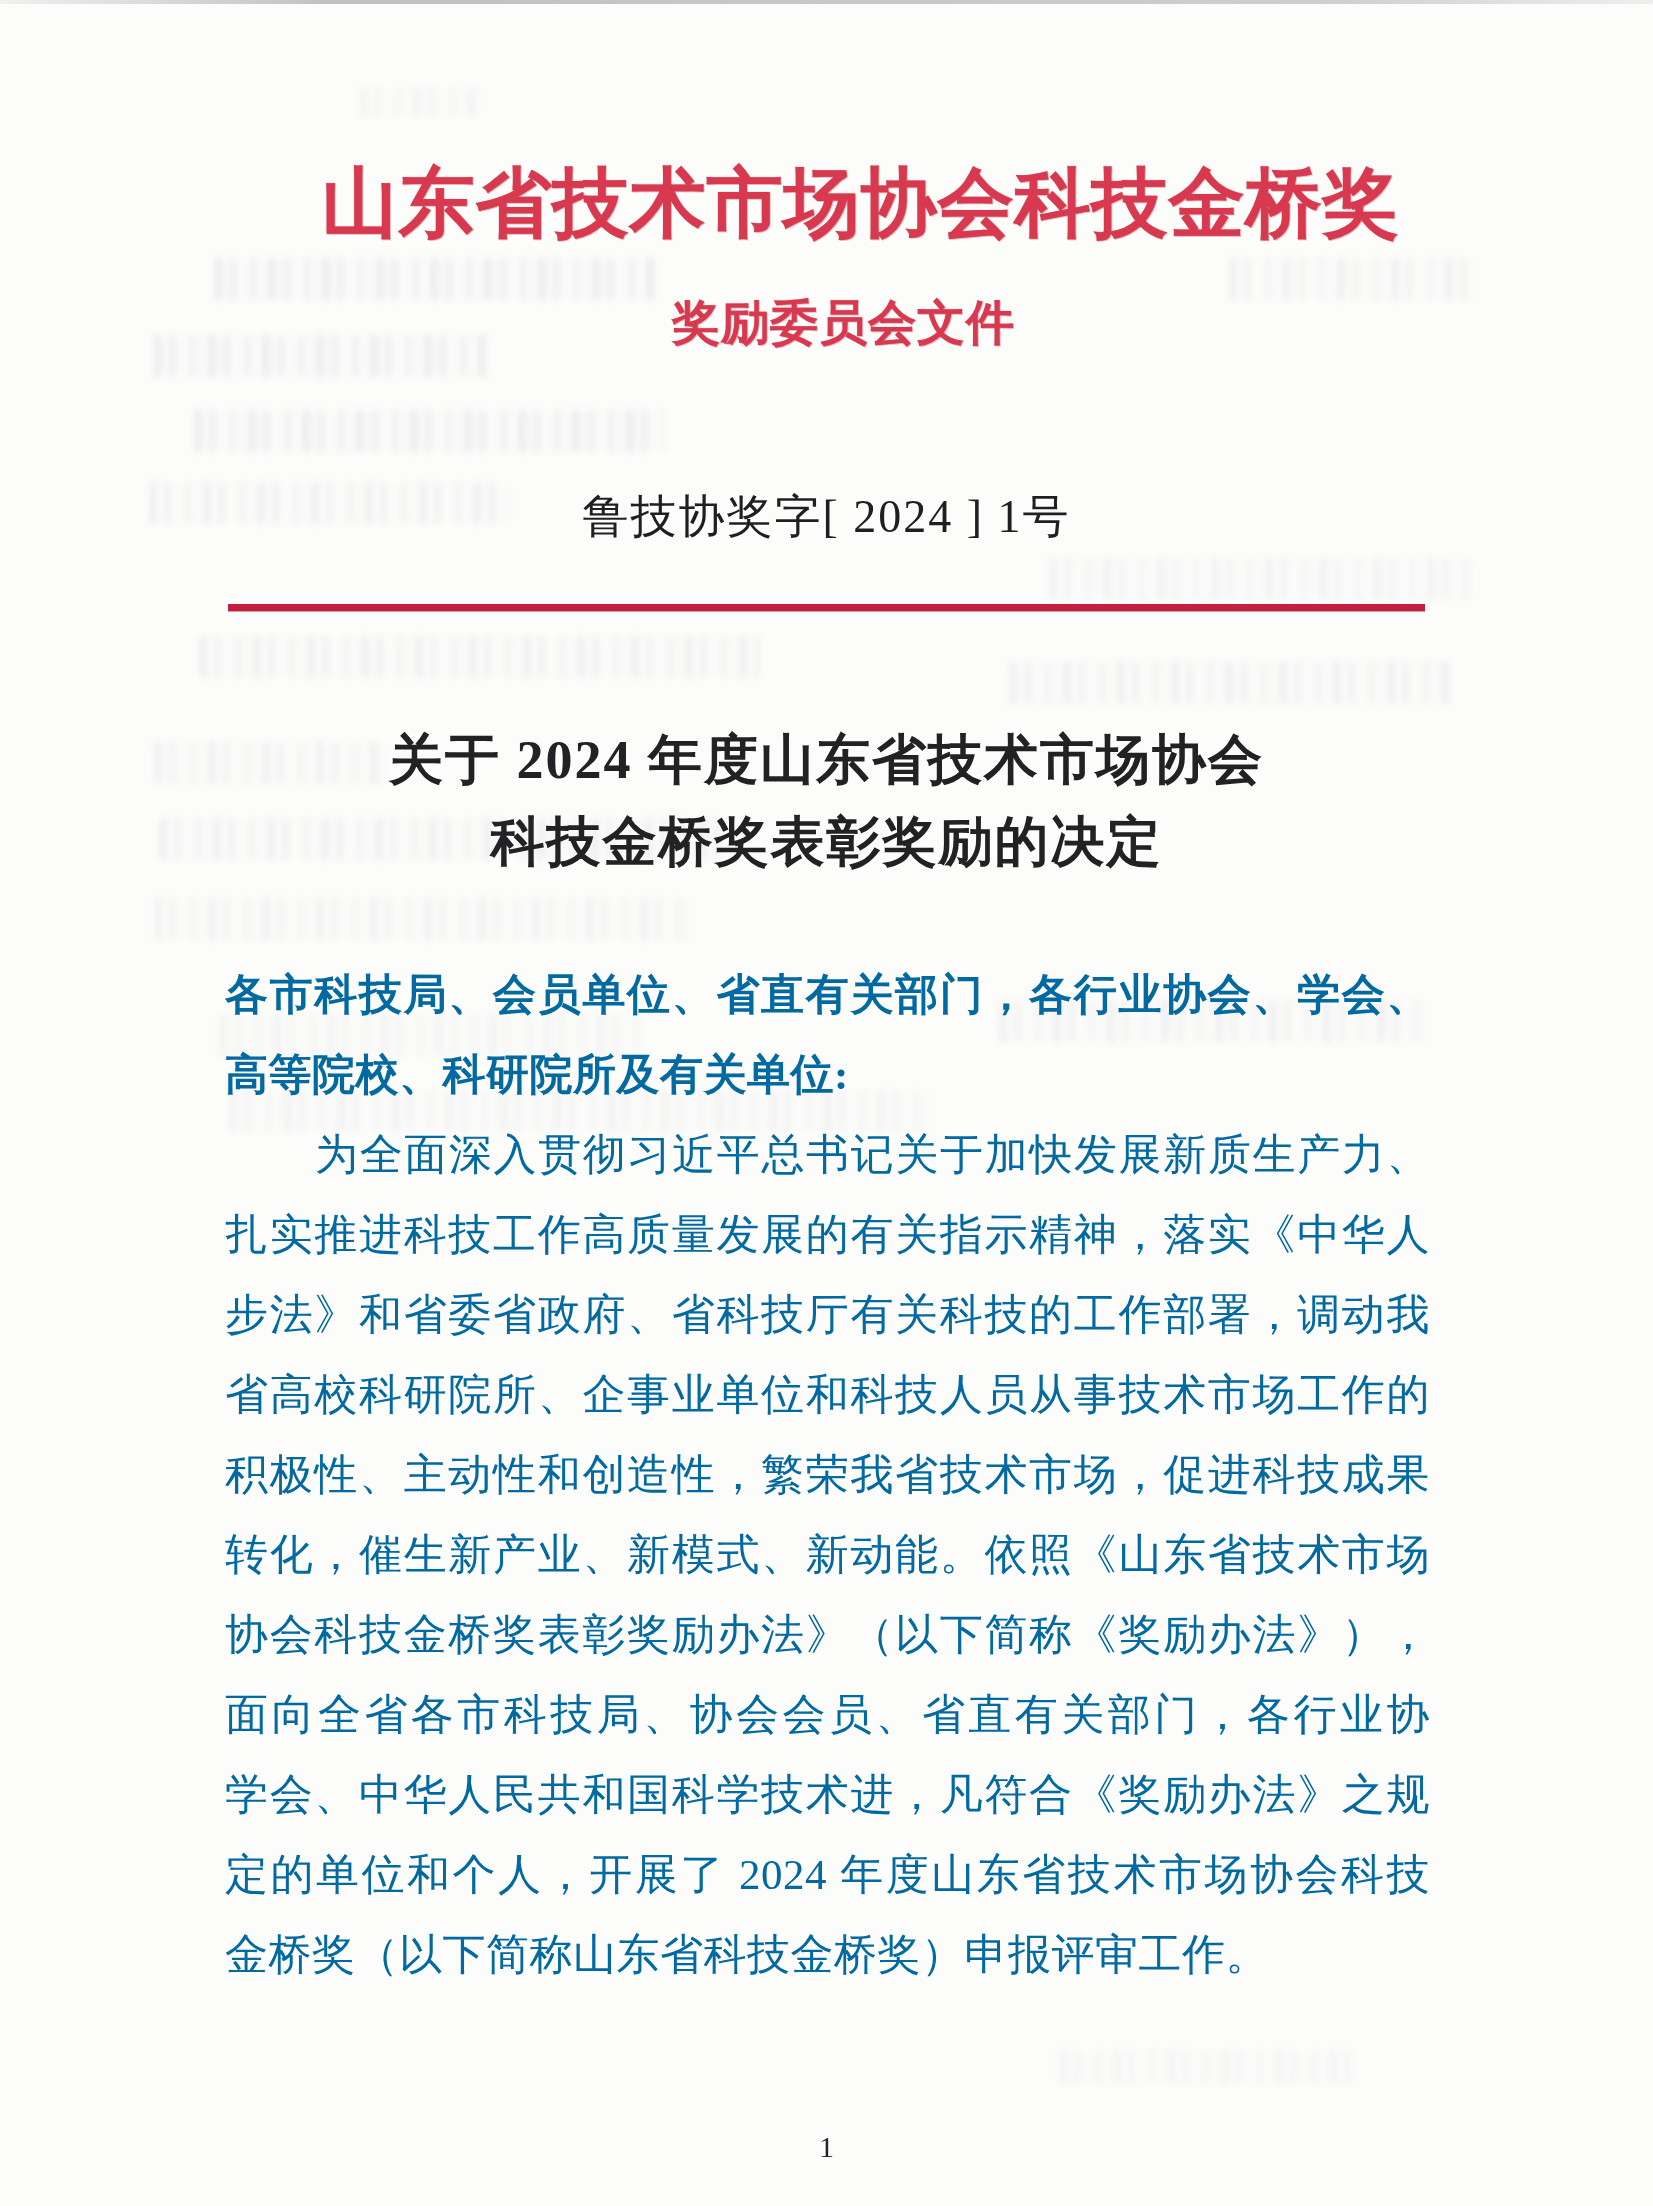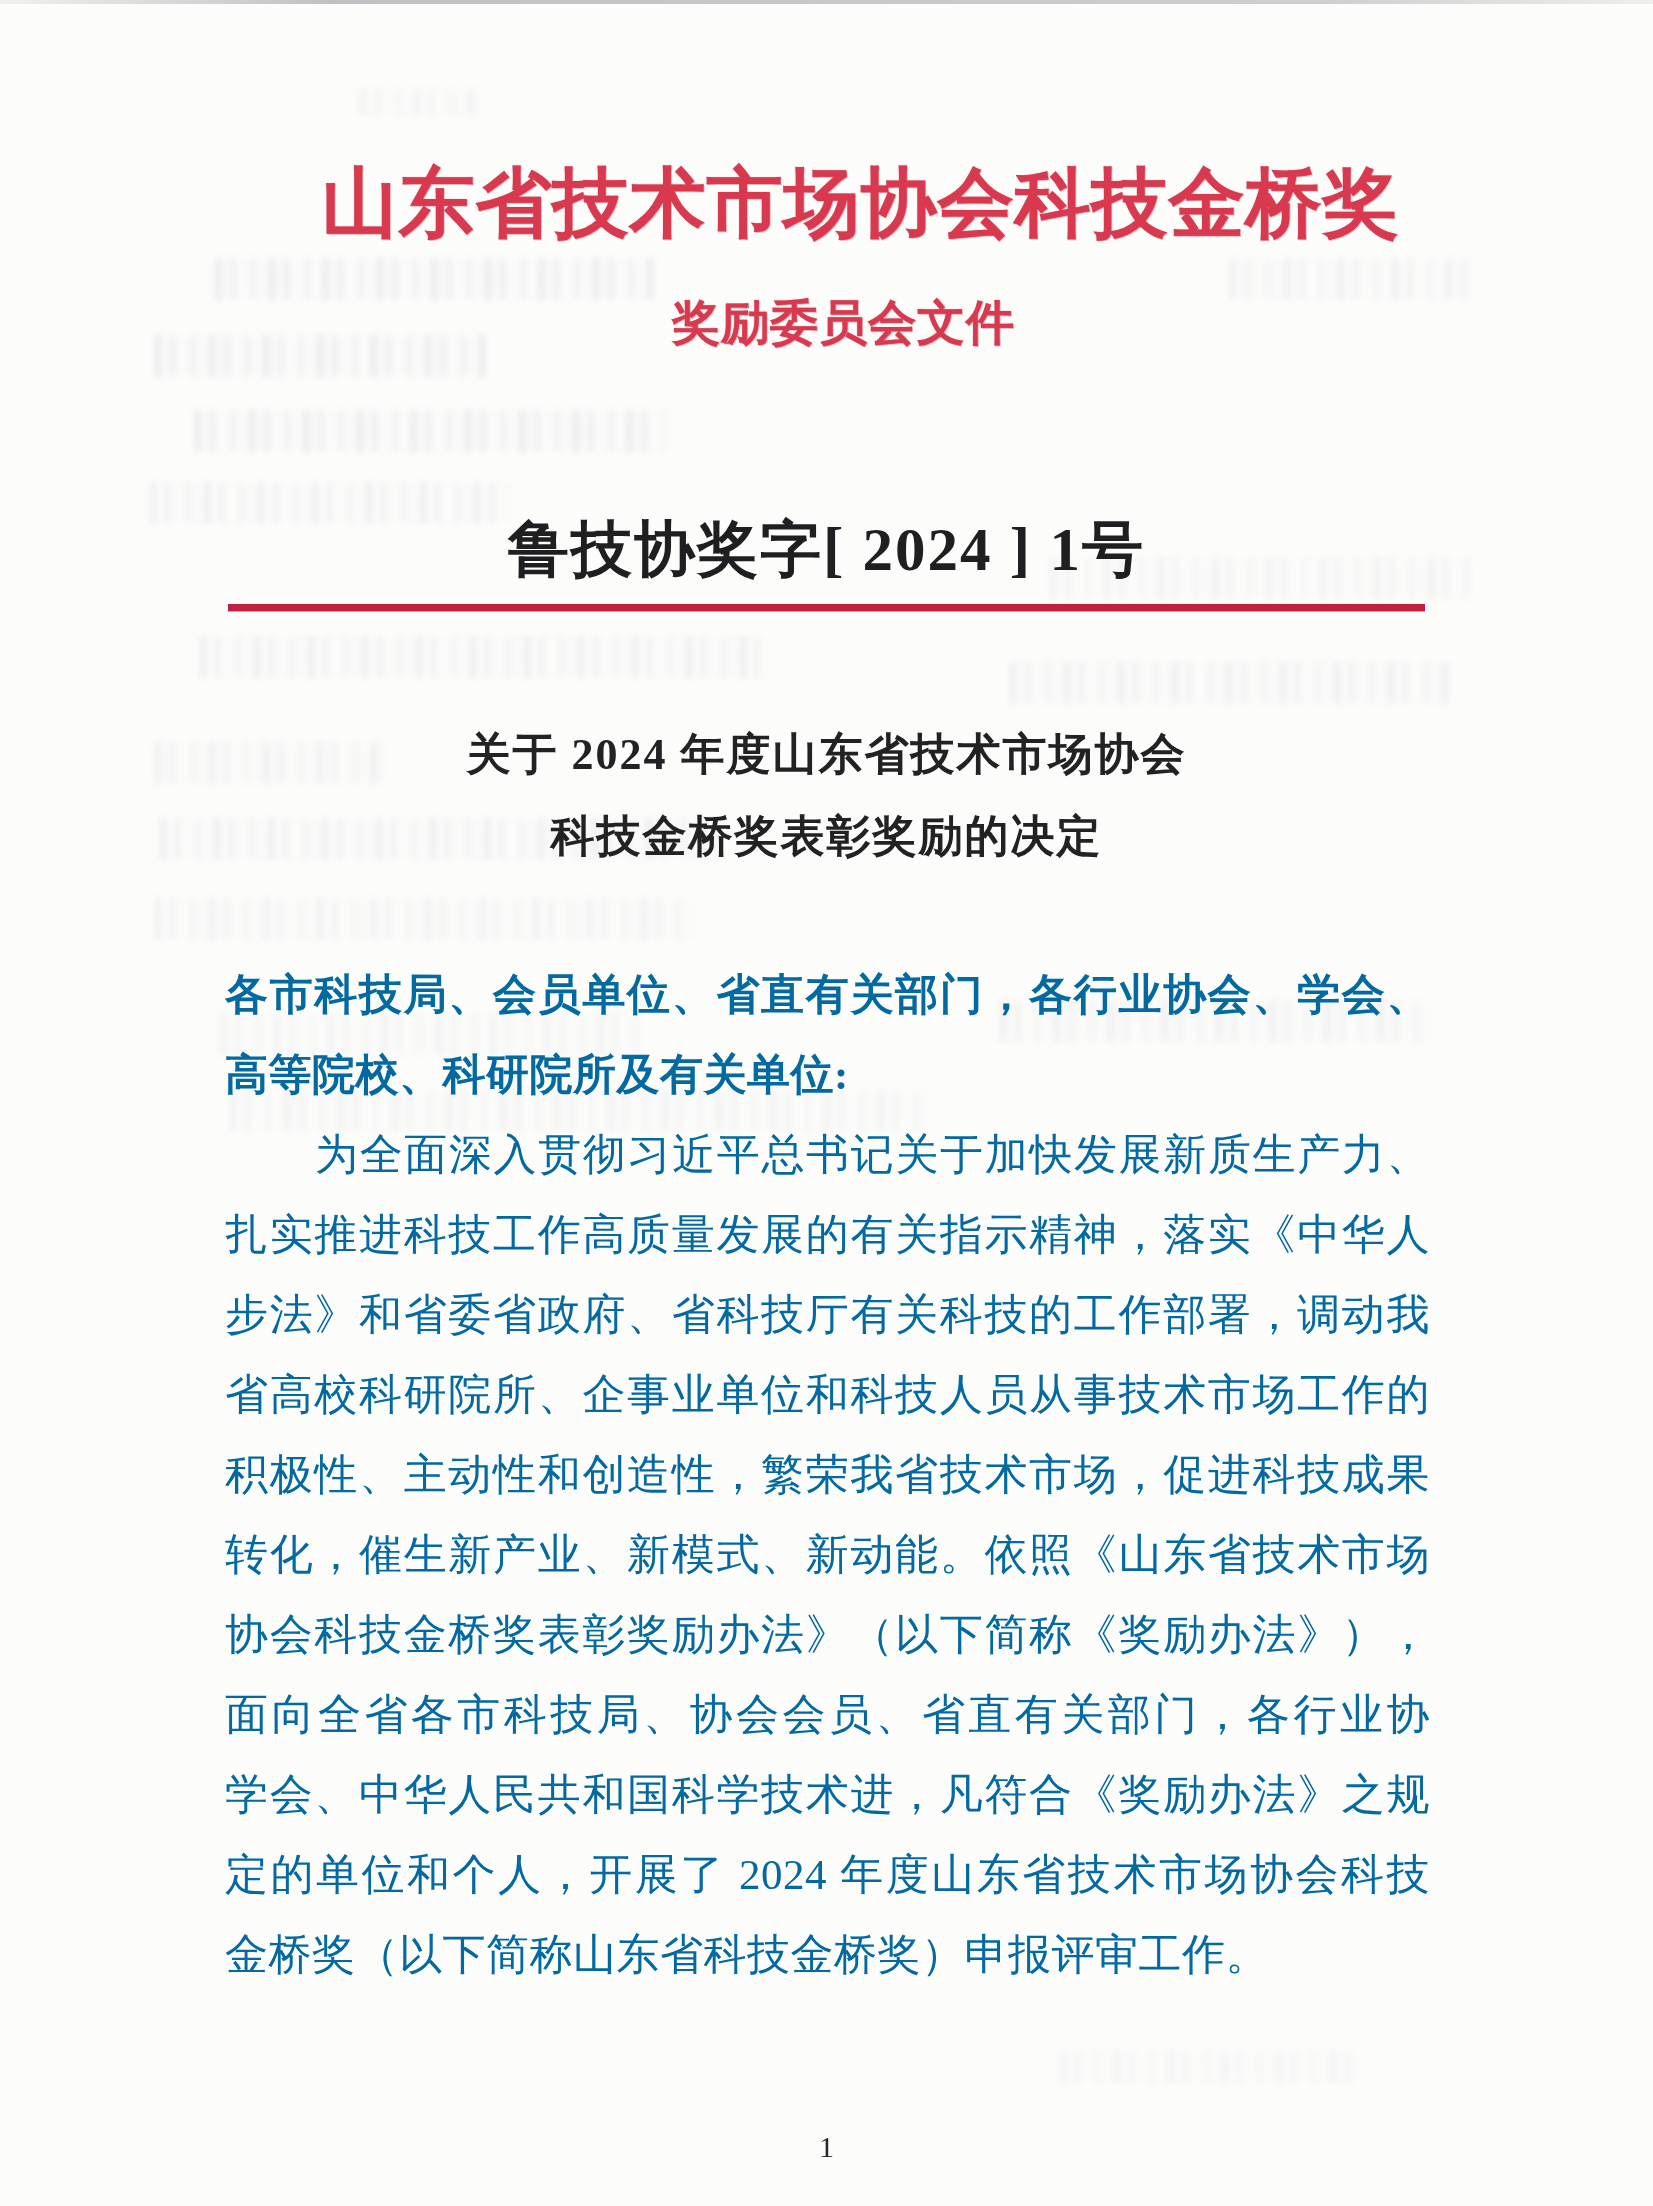--- a/index.html
+++ b/index.html
@@ -35,38 +35,38 @@
     font-weight:bold;
     color:#d9394e;
     text-shadow:0 0 1px rgba(165,20,45,.55), 1px 1px 0 rgba(165,20,45,.25);
     letter-spacing:1px;
     line-height:1;
     white-space:nowrap;
   }
   .lh1{top:165px;font-size:76px;margin-left:34px;}
   .lh2{top:299px;font-size:48px;padding-left:17px;}
   .doc-number{
-    position:absolute;left:0;width:100%;top:516px;
+    position:absolute;left:0;width:100%;top:492px;
     text-align:center;
-    font-size:61px;font-weight:bold;
+    font-size:46px;font-weight:normal;
     color:#1f1f22;
     letter-spacing:2px;
     line-height:1.1;
     white-space:nowrap;
   }
   .red-rule{
     position:absolute;left:228px;top:604px;
     width:1197px;height:7px;
     background:#c3203f;
     box-shadow:0 1px 0 rgba(150,15,45,.4);
   }
   .subject{
     position:absolute;left:0;width:100%;
     text-align:center;
-    font-size:44px;font-weight:bold;
+    font-size:54px;font-weight:bold;
     color:#222225;
     letter-spacing:2px;
     line-height:1;
     white-space:nowrap;
   }
   .subj1{top:733px;}
   .subj2{top:815px;}
   .content{
     position:absolute;left:225px;top:955px;width:1205px;
     font-size:43px;

